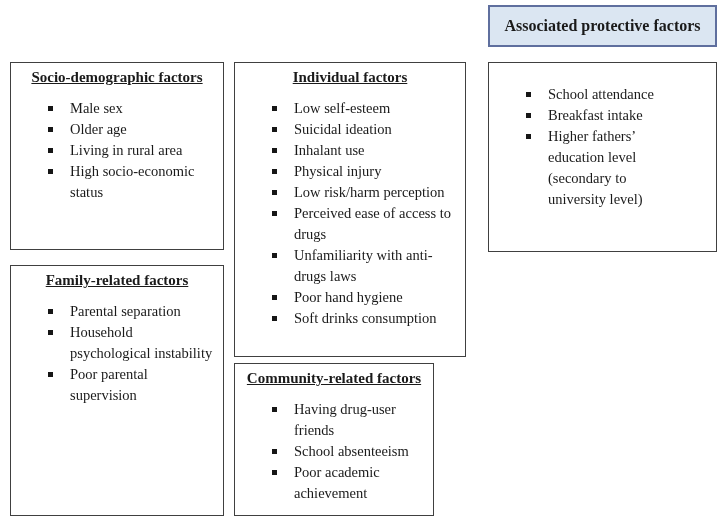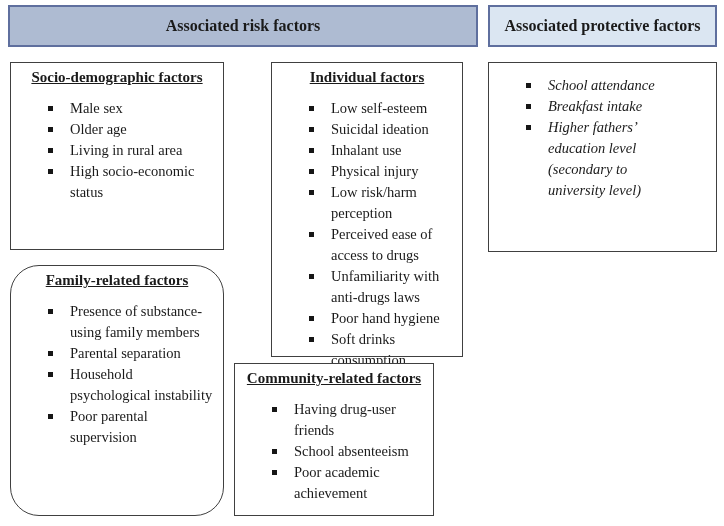--- a/index.html
+++ b/index.html
@@ -24,36 +24,33 @@
     font-size:14.5px;
   }
   .box-title { text-align:center; font-weight:bold; font-size:15px; padding-top:6px;text-decoration:underline; }
 
   ul.blist { list-style:none; margin:12px 0 0 0; padding:0; }
   li.bitem { display:flex; align-items:flex-start; line-height:21px; }
   .blt { flex:0 0 5px; height:5px; background:var(--bullet, #161616); margin:8px 0 0 37px; }
   .txt { margin-left:17px; padding-right:8px; }
 
   .box-socio      { left:10px;  top:62px;  width:214px; height:188px; }
-  .box-family     { left:10px;  top:265px; width:214px; height:251px;border-radius:29px; }
-  .box-individual { left:234px; top:62px;  width:192px; height:295px;margin-left:37px; }
+  .box-family     { left:10px;  top:265px; width:214px; height:251px; }
+  .box-individual { left:234px; top:62px;  width:232px; height:295px; }
   .box-community  { left:234px; top:363px; width:200px; height:153px; }
   .box-protective { left:488px; top:62px;  width:229px; height:190px; }
 
-  .box-protective ul.blist { margin-top:12px;font-style:italic; }
+  .box-protective ul.blist { margin-top:21px; }
   .box-protective .txt { padding-right:40px; }
 </style>
 </head>
 <body>
 
 <div class="canvas">
 
-  <div class="hdr hdr-risk">
-    <span>Associated risk factors</span>
-  </div>
 
   <div class="hdr hdr-prot">
     <span>Associated protective factors</span>
   </div>
 
   <div class="box box-socio">
     <div class="box-title">Socio-demographic factors</div>
     <ul class="blist">
       <li class="bitem">
           <span class="blt"></span>
@@ -70,24 +67,20 @@
       <li class="bitem">
           <span class="blt"></span>
           <span class="txt">High socio-economic status</span>
         </li>
     </ul>
   </div>
 
   <div class="box box-family">
     <div class="box-title">Family-related factors</div>
     <ul class="blist">
-      <li class="bitem">
-          <span class="blt"></span>
-          <span class="txt">Presence of substance-using family members</span>
-        </li>
       <li class="bitem">
           <span class="blt"></span>
           <span class="txt">Parental separation</span>
         </li>
       <li class="bitem">
           <span class="blt"></span>
           <span class="txt">Household psychological instability</span>
         </li>
       <li class="bitem">
           <span class="blt"></span>

